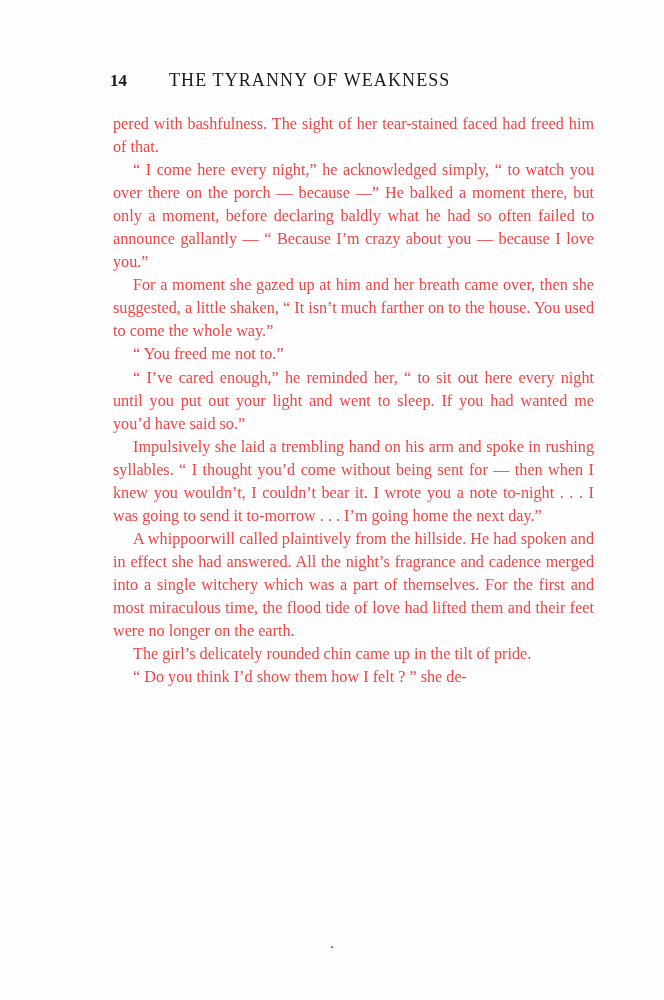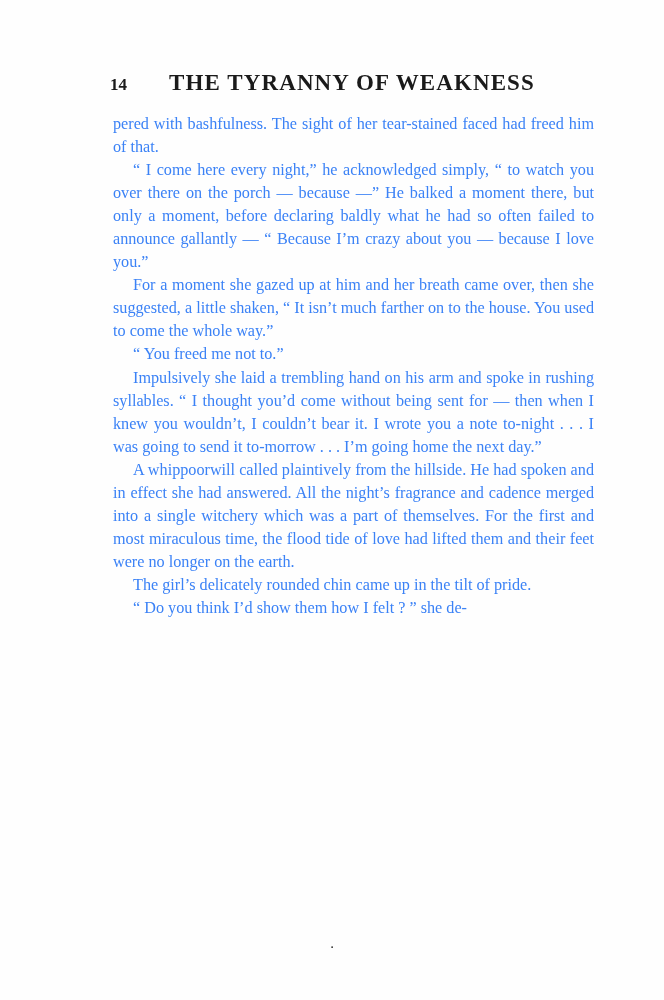--- a/index.html
+++ b/index.html
@@ -31,34 +31,34 @@
     display: flex;
     align-items: baseline;
   }
   .folio {
     font-weight: bold;
     font-size: 17px;
     letter-spacing: 0px;
     margin-right: 42px;
   }
   .running-title {
-    font-size: 23px;
+    font-size: 18px;
     letter-spacing: 1.1px;
-    font-weight: bold;
+    font-weight: normal;
   }
   .body-text {
     position: absolute;
     left: 113px;
     top: 113px;
     width: 481px;
     font-size: 16.2px;
     line-height: 23.05px;
     text-align: justify;
     text-justify: inter-word;
-    color: #3b82f6;
+    color: #ef4444;
   }
   .body-text p {
     margin: 0;
     text-indent: 0;
   }
   .body-text p.indent {
     text-indent: 20px;
   }
   .footer-dot {
     position: absolute;
@@ -77,20 +77,21 @@
   <div class="header">
     <span class="folio">14</span>
     <span class="running-title">THE TYRANNY OF WEAKNESS</span>
   </div>
 
   <div class="body-text">
       <p class="">pered with bashfulness.   The sight of her tear-stained faced had freed him of that.</p>
       <p class="indent">“ I come here every night,” he acknowledged simply, “ to watch you over there on the porch — because —” He balked a moment there, but only a moment, before declaring baldly what he had so often failed to announce gallantly —   “ Because I’m crazy about you — because I love you.”</p>
       <p class="indent">For a moment she gazed up at him and her breath came over, then she suggested, a little shaken, “ It isn’t much farther on to the house.   You used to come the whole way.”</p>
       <p class="indent">“ You freed me not to.”</p>
+      <p class="indent">“ I’ve cared enough,” he reminded her, “ to sit out here every night until you put out your light and went to sleep.   If you had wanted me you’d have said so.”</p>
       <p class="indent">Impulsively she laid a trembling hand on his arm and spoke in rushing syllables.   “ I thought you’d come without being sent for — then when I knew you wouldn’t, I couldn’t bear it.   I wrote you a note to-night . . . I was going to send it to-morrow . . . I’m going home the next day.”</p>
       <p class="indent">A whippoorwill called plaintively from the hillside. He had spoken and in effect she had answered.   All the night’s fragrance and cadence merged into a single witchery which was a part of themselves.   For the first and most miraculous time, the flood tide of love had lifted them and their feet were no longer on the earth.</p>
       <p class="indent">The girl’s delicately rounded chin came up in the tilt of pride.</p>
       <p class="indent">“ Do you think I’d show them how I felt ? ” she de-</p>
     </div>
 
   <div class="footer-dot">.</div>
 
 </div>
 

